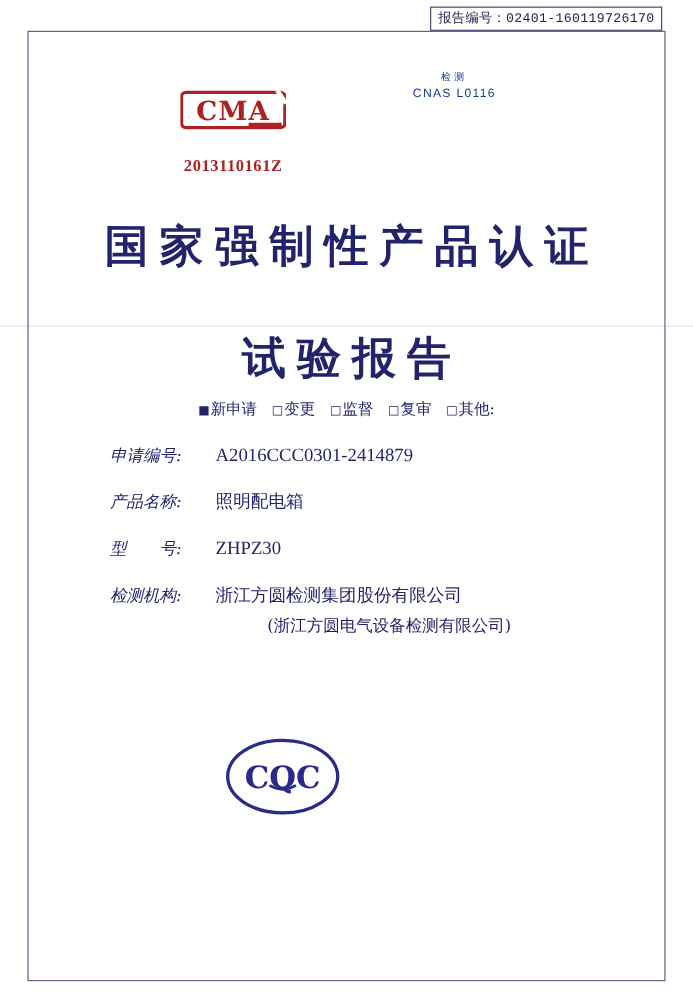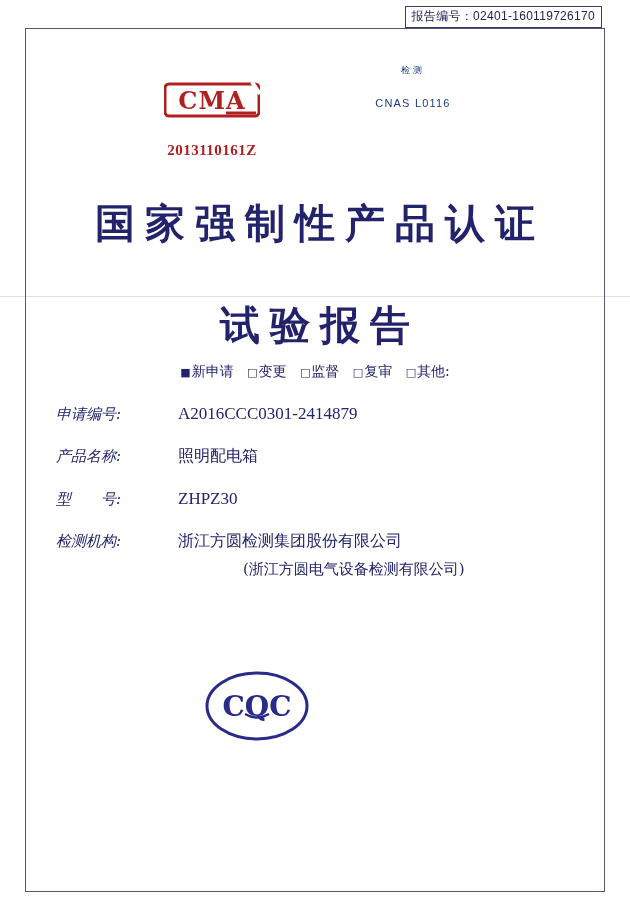--- a/index.html
+++ b/index.html
@@ -25,21 +25,21 @@
     height: 22px;
     display: flex;
     justify-content: flex-end;
     align-items: center;
     padding-right: 28px;
     box-sizing: border-box;
   }
   .report-no-box {
     border: 1px solid #3b3b6b;
     padding: 1px 6px 2px 6px;
-    font-family: Liberation Sans, sans-serif;
+    font-family: Liberation Mono, monospace;
     font-size: 12px;
     color: #222255;
     letter-spacing: 0.3px;
     white-space: nowrap;
     background: #fff;
   }
 
   
   .page-frame {
     position: absolute;
@@ -112,21 +112,21 @@
     font-size: 9px;
     color: #1a3a8a;
     letter-spacing: 3px;
     margin-top: -6px;
   }
   .cnas-code {
     font-family: "Liberation Sans", sans-serif;
     font-size: 11px;
     color: #1a3a8a;
     letter-spacing: 1.2px;
-    margin-top: 20px;
+    margin-top: 2px;
   }
 
   
   .title-main, .title-sub {
     position: absolute;
     width: 630px;
     text-align: center;
     font-family: "DejaVu Serif", serif;
     font-weight: bold;
     color: #23236b;
@@ -162,22 +162,21 @@
   .fields {
     position: absolute;
     top: 404px;
     left: 0;
     width: 630px;
   }
   .field-row {
     display: flex;
     align-items: baseline;
     margin-bottom: 22px;
-    padding-left: 56px;
-    gap: 26px;
+    padding-left: 100px;
   }
   .field-label {
     font-family: "DejaVu Serif", serif;
     font-style: italic;
     font-size: 15px;
     color: #23236b;
     white-space: nowrap;
     width: 96px;
     flex: none;
   }

